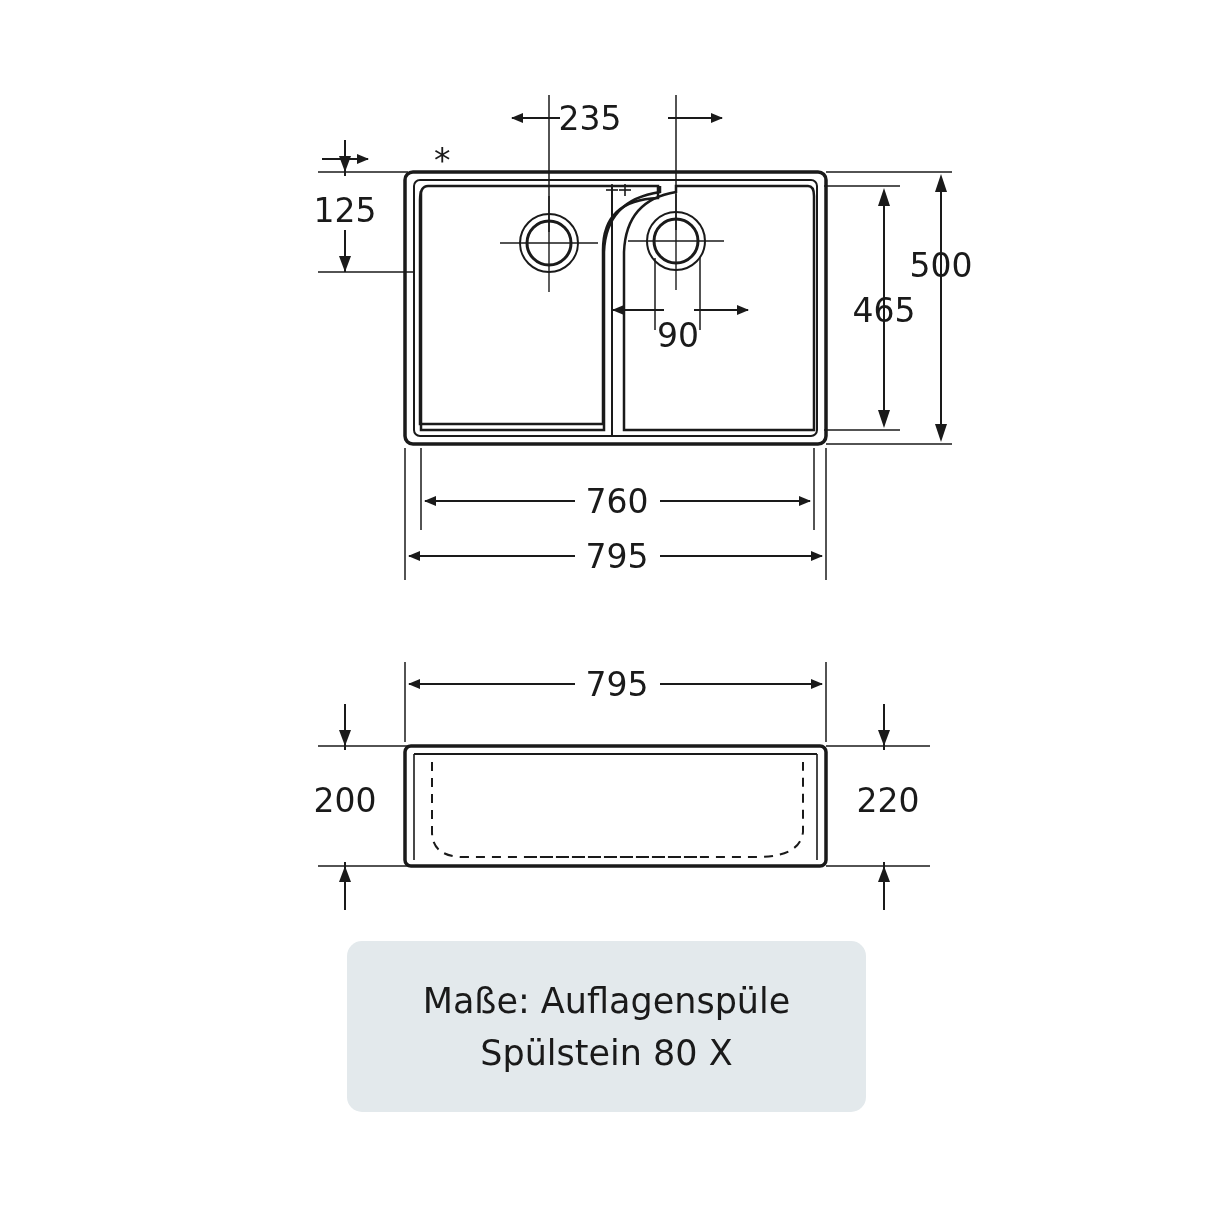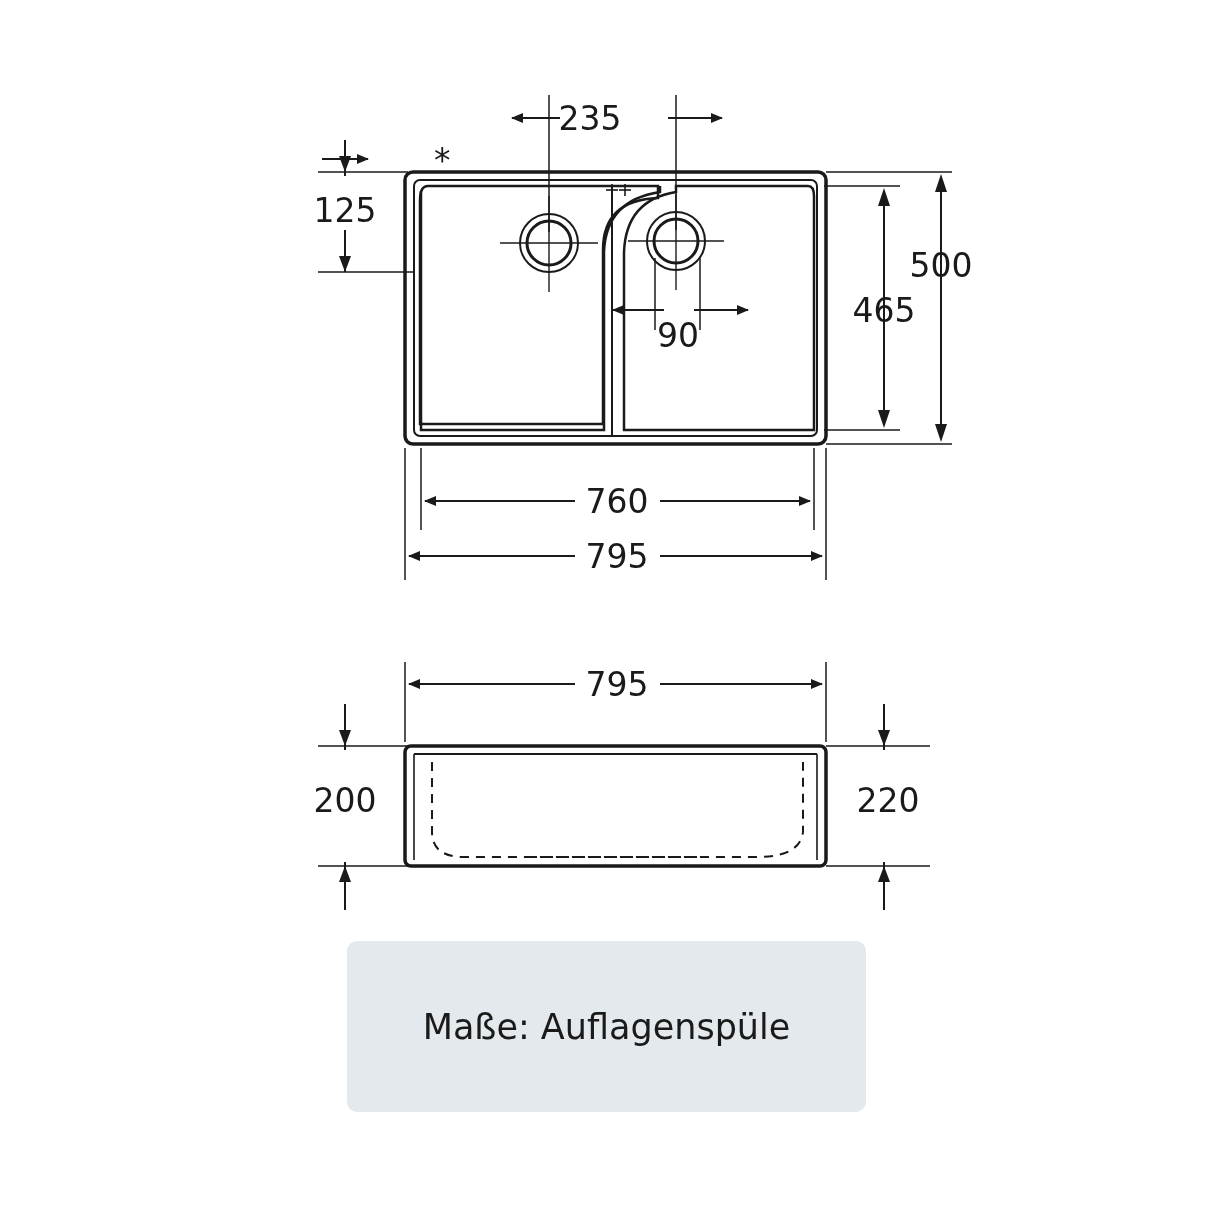--- a/index.html
+++ b/index.html
@@ -29,21 +29,21 @@
     width: 1214px;
     height: 1214px;
   }
   .caption-box {
     position: absolute;
     left: 347px;
     top: 941px;
     width: 519px;
     height: 171px;
     background: #e3e9ec;
-    border-radius: 10px;
+    border-radius: 15px;
     display: flex;
     flex-direction: column;
     align-items: center;
     justify-content: center;
     box-sizing: border-box;
   }
   .caption-line {
     font-size: 35px;
     line-height: 52px;
     color: #1a1a1a;
@@ -202,15 +202,16 @@
         <path d="M884,746 L878,730 L890,730 Z" fill="#1a1a1a"></path>
         <line x1="884" y1="862" x2="884" y2="910" stroke="#1a1a1a" stroke-width="2"></line>
         <path d="M884,866 L878,882 L890,882 Z" fill="#1a1a1a"></path>
         <text x="888" y="812" class="dim-label" text-anchor="middle">220</text>
       </g>
     </g>
   </svg>
 
   <div class="caption-box">
     <div class="caption-line">Maße: Auflagenspüle</div>
+    <div class="caption-line">Spülstein 80 X</div>
   </div>
 
 </div>
 
 </body></html>

